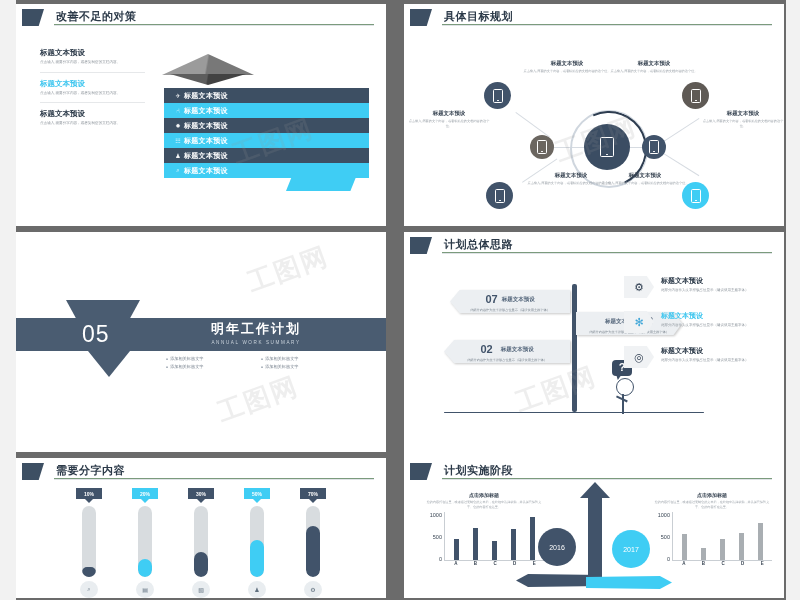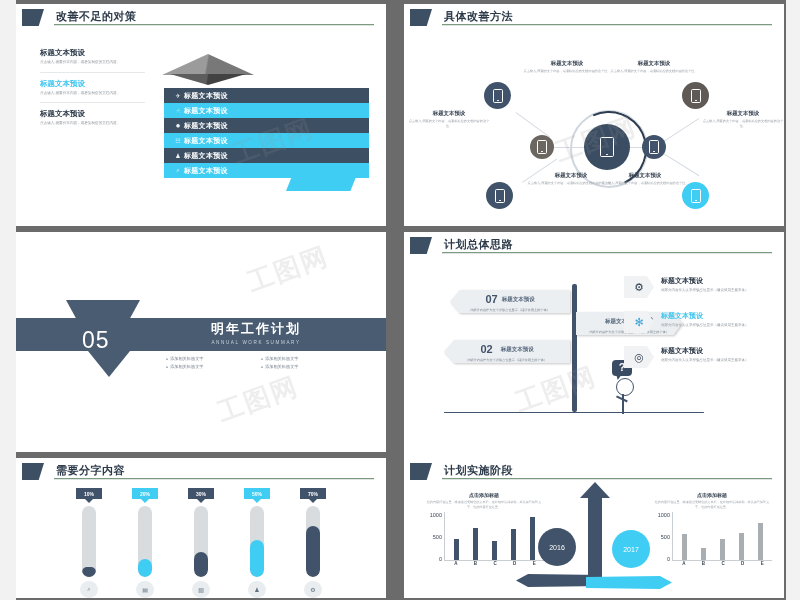--- a/index.html
+++ b/index.html
@@ -81,21 +81,21 @@
   .ntext h5{margin:0;font-size:5.4px;color:#3a4654;font-weight:bold;font-family:"DejaVu Sans",serif;}
   .ntext p{margin:2px 0 0;font-size:3.2px;line-height:1.6;color:#9aa1a8;font-family:"DejaVu Sans",sans-serif;}
   .link{position:absolute;background:#d6dbe1;height:1px;transform-origin:0 0;}
 
   
   .band{position:absolute;left:0;top:86px;width:370px;height:33px;background:#4a5c71;}
   .band-up{position:absolute;left:50px;top:68px;width:74px;height:19px;background:#4a5c71;
      clip-path:polygon(0 0,100% 0,86% 100%,14% 100%);}
   .band-dn{position:absolute;left:72px;top:119px;width:42px;height:26px;background:#4a5c71;
      clip-path:polygon(0 0,100% 0,50% 100%);}
-  .secnum{position:absolute;left:66px;top:89px;font-size:23px;color:#ffffff;font-weight:300;letter-spacing:1px;margin-top:6px;}
+  .secnum{position:absolute;left:66px;top:89px;font-size:23px;color:#ffffff;font-weight:300;letter-spacing:1px;}
   .sectitle{position:absolute;left:160px;top:88px;width:160px;text-align:center;}
   .sectitle .cn{font-size:13px;color:#ffffff;font-weight:bold;letter-spacing:2px;font-family:"DejaVu Sans",sans-serif;}
   .sectitle .en{font-size:4.6px;color:#c9d2db;letter-spacing:1.6px;margin-top:2px;}
   .secbul{position:absolute;left:150px;top:124px;width:190px;display:flex;flex-wrap:wrap;}
   .secbul span{width:50%;font-size:4.2px;color:#7a8490;margin-bottom:3px;font-family:"DejaVu Sans",sans-serif;}
   .secbul span:before{content:"\25AA";color:#9aa4af;margin-right:2px;font-size:3px;}
 
   
   .post{position:absolute;left:168px;top:52px;width:5px;height:128px;background:#41536a;border-radius:2px;}
   .sign{position:absolute;filter:drop-shadow(1px 1px 1px rgba(0,0,0,.22));}
@@ -225,21 +225,21 @@
         <span class="tx">标题文本预设</span>
       </div>
     </div>
     <div class="tail"></div>
     <div class="wm" style="left:215px;top:120px;">工图网</div>
   </div>
 
   <div class="slide s2">
     <div class="shead">
       <div class="tab"></div>
-      <div class="ttl">具体改善方法</div>
+      <div class="ttl">具体目标规划</div>
       <div class="uline"></div>
       <div class="uline2"></div>
     </div>
 
     <div class="net">
 
       <div class="link" style="left:112px;top:82px;width:42px;transform:rotate(36deg);"></div>
       <div class="link" style="left:118px;top:152px;width:42px;transform:rotate(-34deg);"></div>
       <div class="link" style="left:148px;top:117px;width:32px;"></div>
       <div class="link" style="left:222px;top:117px;width:34px;"></div>

